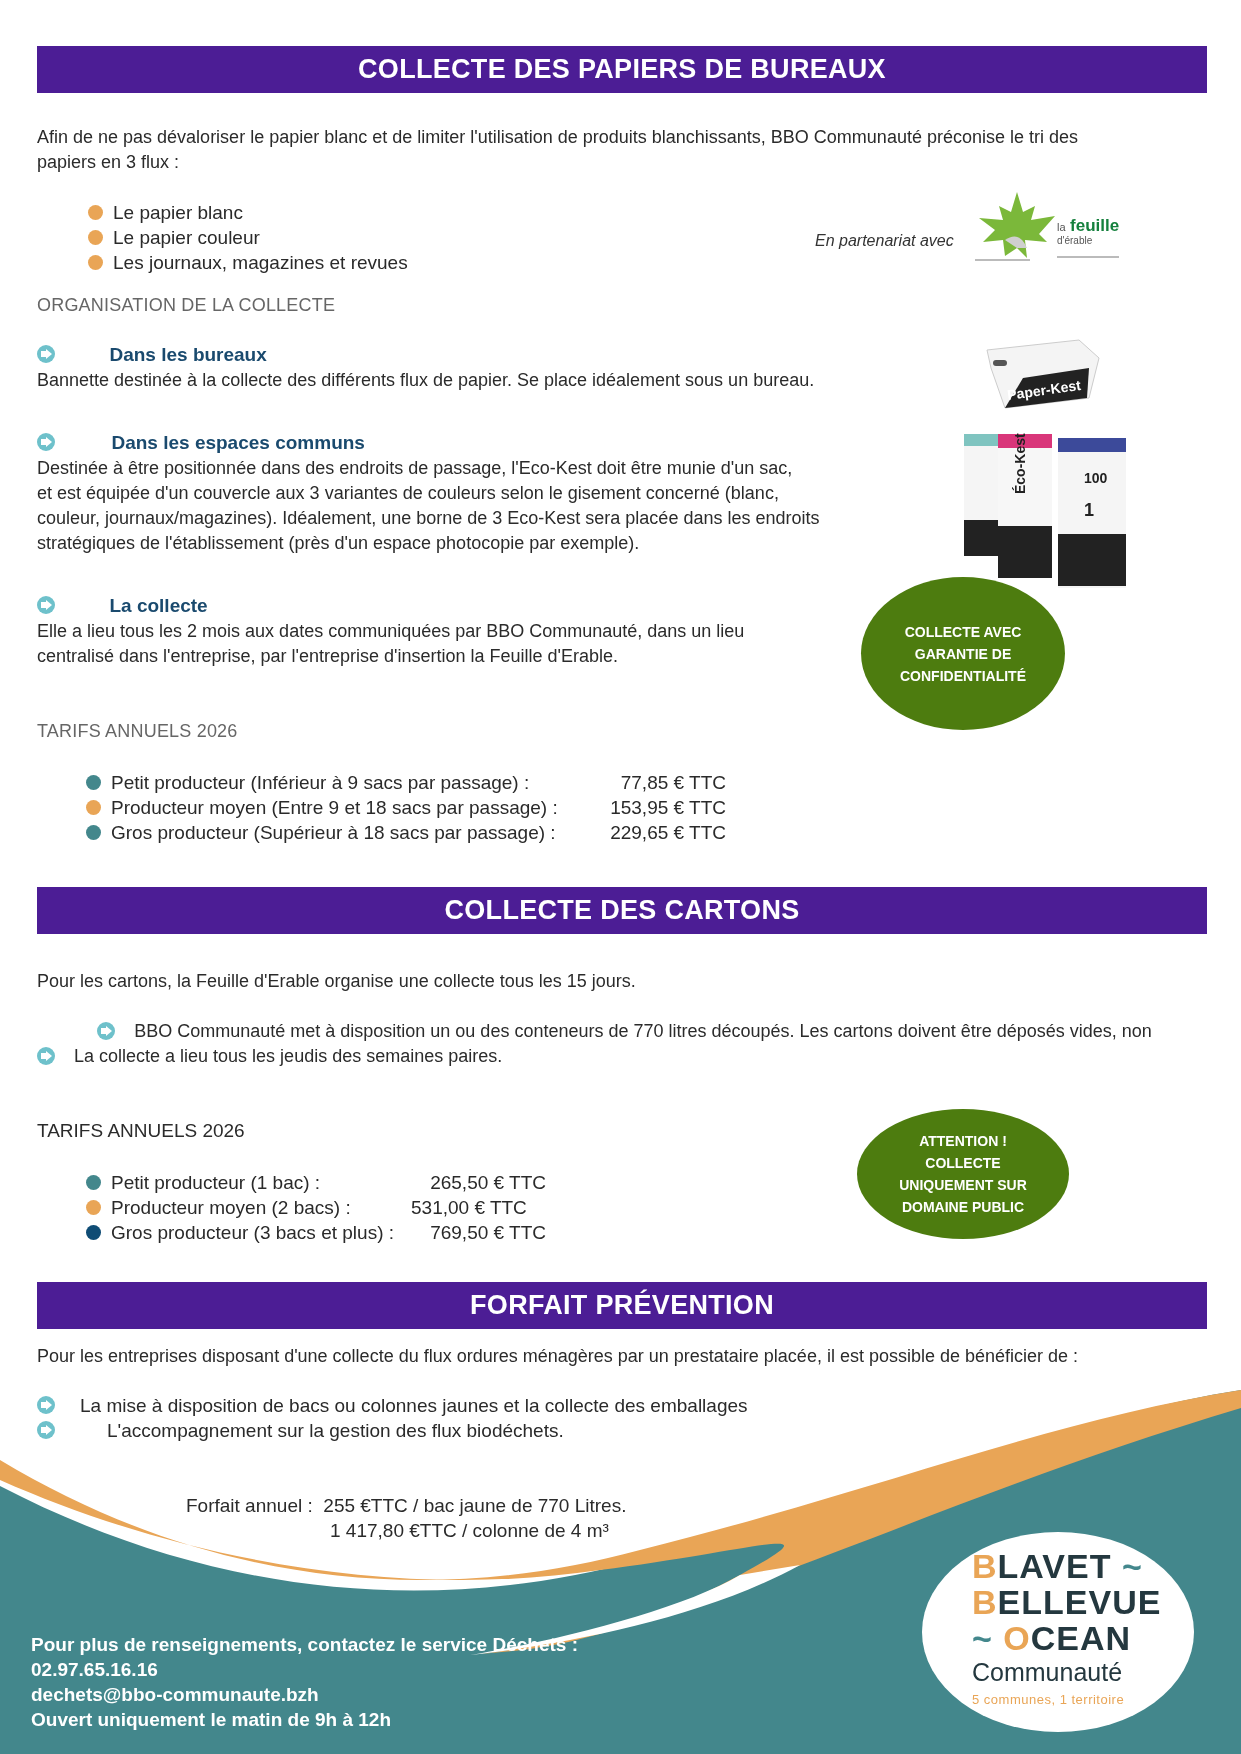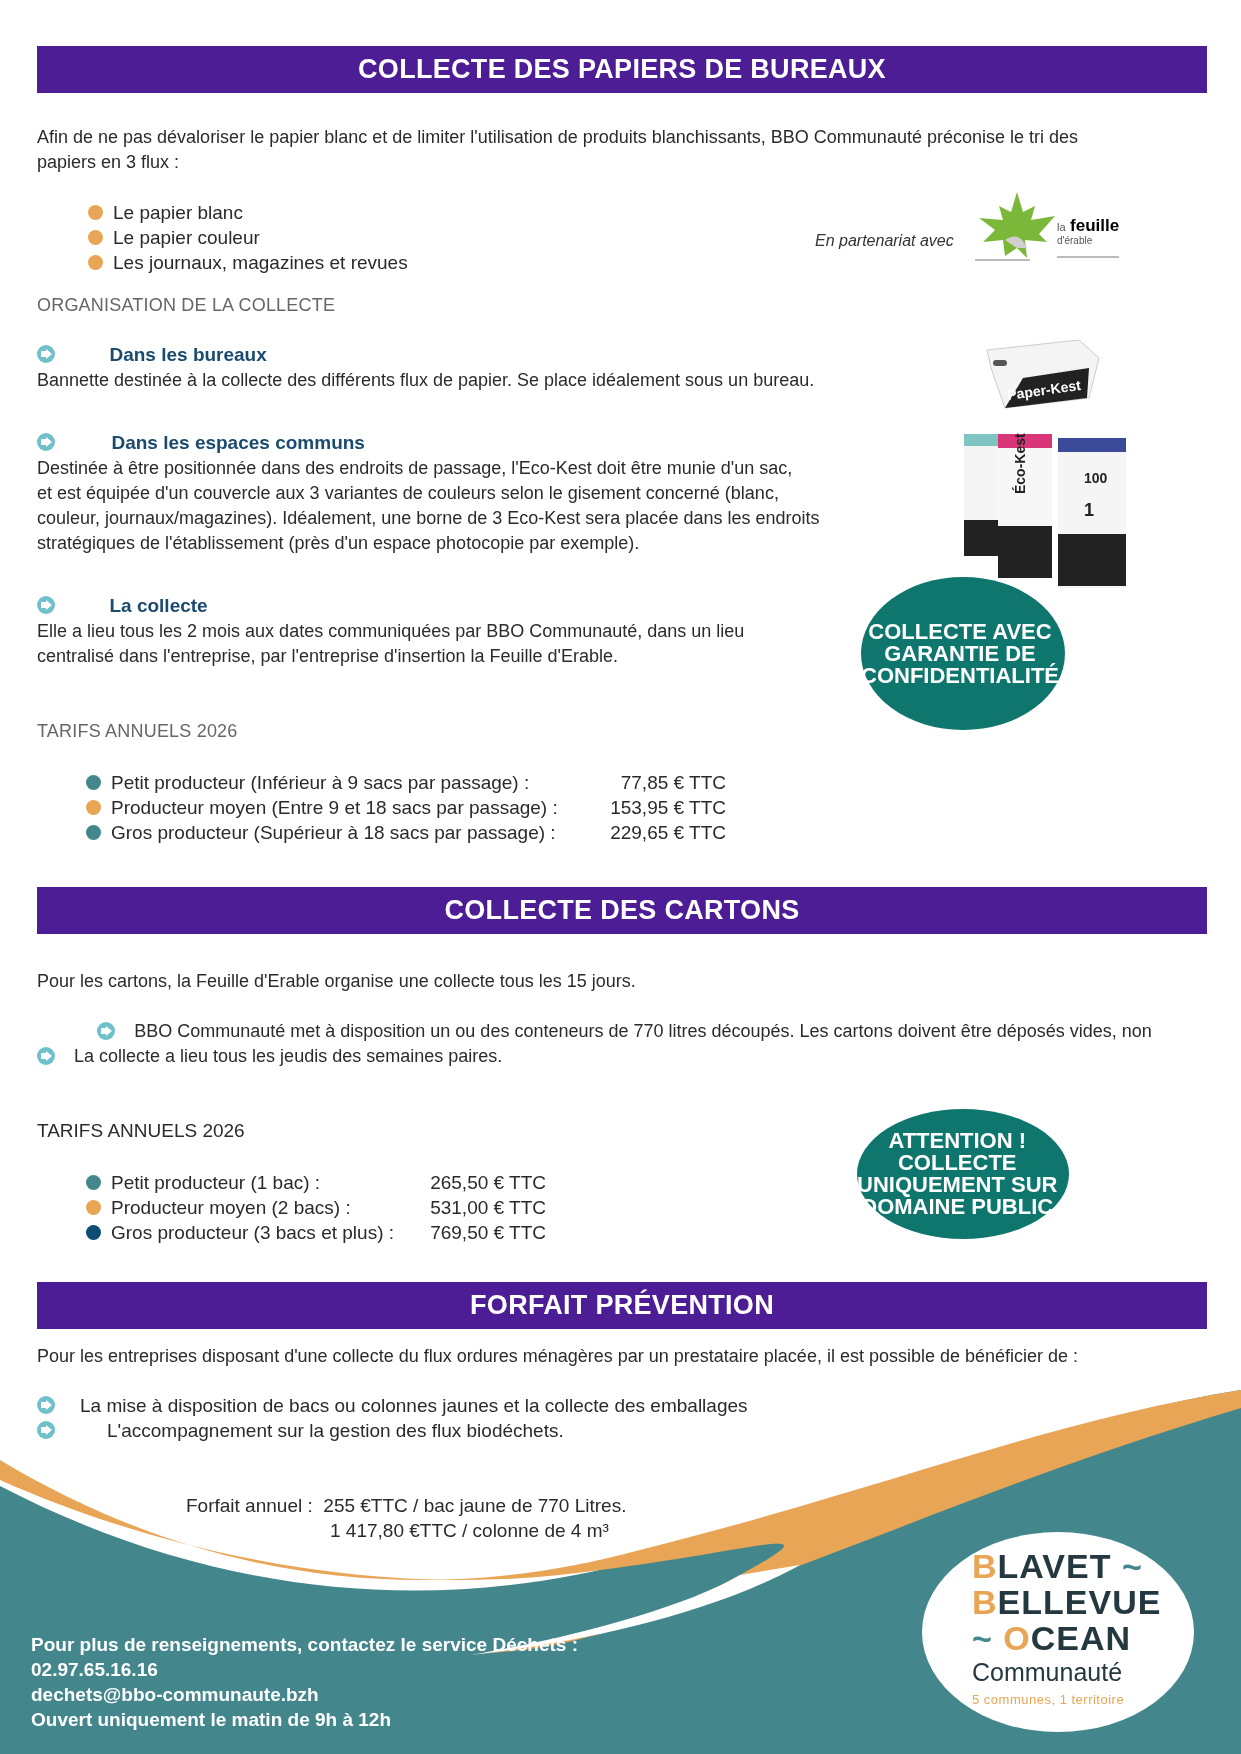--- a/index.html
+++ b/index.html
@@ -11,22 +11,22 @@
             letter-spacing:0.3px; }
   .body-text { font-size:18px; line-height:25px; color:#2b2b2b; }
   .subtitle { font-size:18px; color:#666; letter-spacing:0.2px; }
   .dot { display:inline-block; width:15px; height:15px; border-radius:50%; margin-right:10px; vertical-align:-1px; }
   .arrow { display:inline-block; width:18px; height:18px; border-radius:50%; background:#6ec1cb; position:relative; vertical-align:-2px; }
   .arrow::after { content:""; position:absolute; left:4px; top:6px; width:6px; height:6px; background:#fff; }
   .arrow::before { content:""; position:absolute; left:9px; top:4px; border-left:6px solid #fff; border-top:5px solid transparent; border-bottom:5px solid transparent; }
   .h3 { font-size:19px; font-weight:bold; color:#1a4a6e; }
   .list-line { font-size:19px; line-height:25px; }
   .price-row { display:flex; font-size:19px; line-height:25px; }
-  .badge { position:absolute; background:#0f766e; color:#fff; font-weight:bold; text-align:center;
-           border-radius:50%; display:flex; align-items:center; font-size:22px; line-height:22px; }
+  .badge { position:absolute; background:#4d7c0f; color:#fff; font-weight:bold; text-align:center;
+           border-radius:50%; display:flex; align-items:center; justify-content:center; font-size:14px; line-height:22px; }
   .footer-text { font-size:19px; line-height:25px; color:#fff; font-weight:bold; }
 </style>
 </head>
 <body>
 
 <div class="banner" style="top:46px;">COLLECTE DES PAPIERS DE BUREAUX</div>
 
 <div class="abs body-text" style="left:37px; top:125px; width:1175px;">
   <div>Afin de ne pas dévaloriser le papier blanc et de limiter l'utilisation de produits blanchissants, BBO Communauté préconise le tri des</div>
   <div>papiers en 3 flux :</div>
@@ -40,21 +40,21 @@
 
 <div class="abs" style="left:815px; top:232px; font-size:16px; font-style:italic; color:#333;">En partenariat avec</div>
 <div class="abs" style="left:975px; top:190px; width:150px; height:72px;">
   <svg width="90" height="72" viewBox="0 0 90 72">
     <path d="M42 2 L48 22 L60 16 L56 30 L80 26 L64 44 L72 52 L50 50 L52 68 L42 58 L30 66 L28 50 L8 52 L20 40 L4 28 L28 30 L24 16 L36 22 Z" fill="#7bb83a"></path>
     <path d="M30 50 Q44 40 52 58 L42 58 Z" fill="#cfcfcf"></path>
     <line x1="0" y1="70" x2="55" y2="70" stroke="#bbb" stroke-width="2"></line>
   </svg>
   <div class="abs" style="left:82px; top:30px; line-height:12px;">
     <span style="font-size:11px; color:#555;">la</span>
-    <span style="font-size:17px; color:#000000; font-weight:bold;">feuille</span><br>
+    <span style="font-size:17px; color:#15803d; font-weight:bold;">feuille</span><br>
     <span style="font-size:10px; color:#555;">d'érable</span>
   </div>
   <div class="abs" style="left:82px; top:66px; width:62px; height:2px; background:#bbb;"></div>
 </div>
 
 <div class="abs subtitle" style="left:37px; top:295px;">ORGANISATION DE LA COLLECTE</div>
 
 <div class="abs" style="left:37px; top:344px;">
   <span class="arrow"></span>
   <span class="h3" style="margin-left:50px;">Dans les bureaux</span>
@@ -151,21 +151,21 @@
 
 <div class="abs" style="left:86px; top:1170px; width:460px;">
   <div class="price-row">
     <span class="dot" style="background:#43878c; margin-top:5px;"></span>
     <span style="width:300px;">Petit producteur (1 bac) :</span>
     <span style="flex:1; text-align:right;">265,50 € TTC</span>
   </div>
   <div class="price-row">
     <span class="dot" style="background:#e9a556; margin-top:5px;"></span>
     <span style="width:300px;">Producteur moyen (2 bacs) :</span>
-    <span style="flex:1; text-align:right;">531,00 € TTC</span>
+    <span style="flex:1; text-align:left;">531,00 € TTC</span>
   </div>
   <div class="price-row">
     <span class="dot" style="background:#0f4c75; margin-top:5px;"></span>
     <span style="width:310px;">Gros producteur (3 bacs et plus) :</span>
     <span style="flex:1; text-align:right;">769,50 € TTC</span>
   </div>
 </div>
 
 <div class="badge" style="left:857px; top:1109px; width:212px; height:130px;">
   <div>

